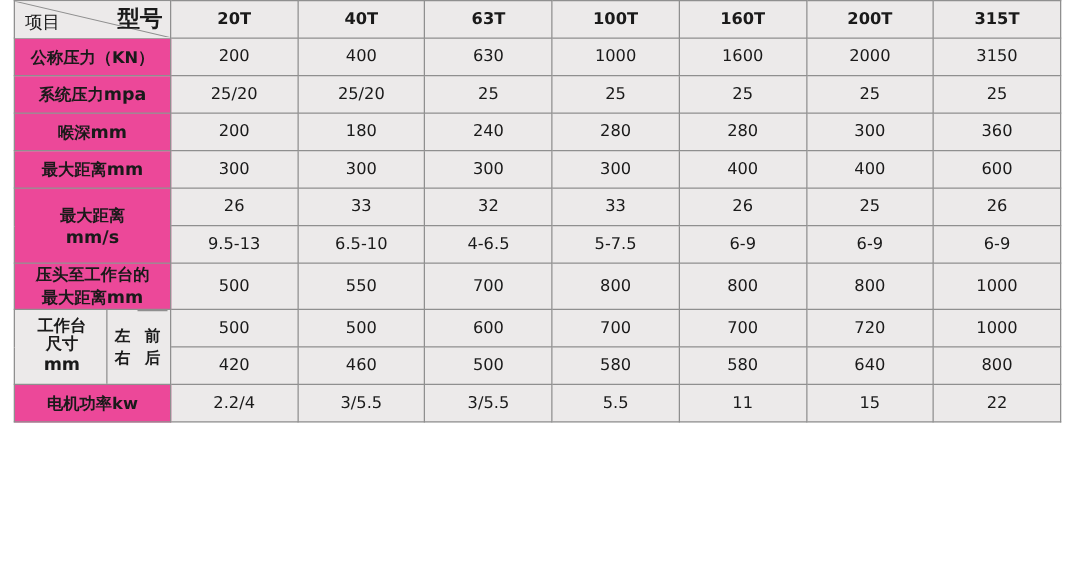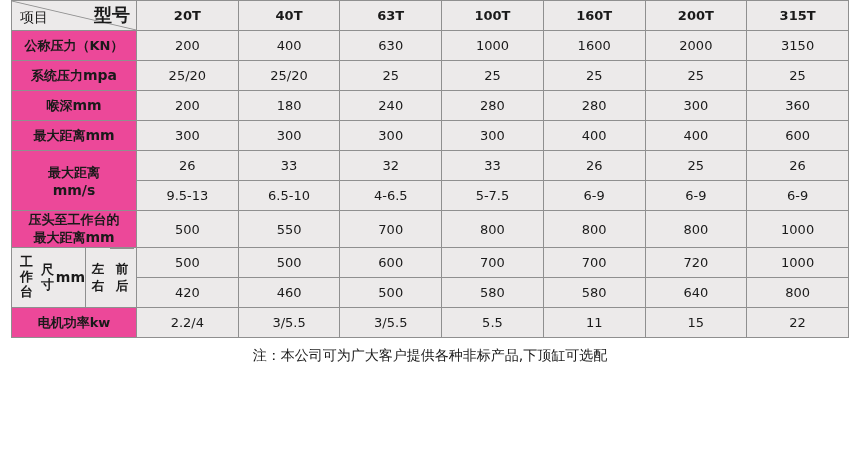--- a/index.html
+++ b/index.html
@@ -100,21 +100,21 @@
   }
   .nested-wrap {
     display: flex;
     width: 100%;
     height: 100%;
     align-items: stretch;
   }
   .nested-left {
     flex: 1 1 auto;
     display: flex;
-    flex-direction: row;
+    flex-direction: column;
     align-items: center;
     justify-content: center;
     line-height: 1.15;
     padding: 2px 0;
   }
   .nested-right {
     flex: 0 0 48px;
     border-left: 1px solid #8f8f8f;
     display: flex;
     flex-direction: row;
@@ -284,15 +284,14 @@
         <td class="value">3/5.5</td>
         <td class="value">3/5.5</td>
         <td class="value">5.5</td>
         <td class="value">11</td>
         <td class="value">15</td>
         <td class="value">22</td>
       </tr>
     </tbody>
   </table>
 
-  <div class="note">注：本公司可为广大客户提供各种非标产品,下顶缸可选配</div>
 
 </div>
 
 </body></html>

